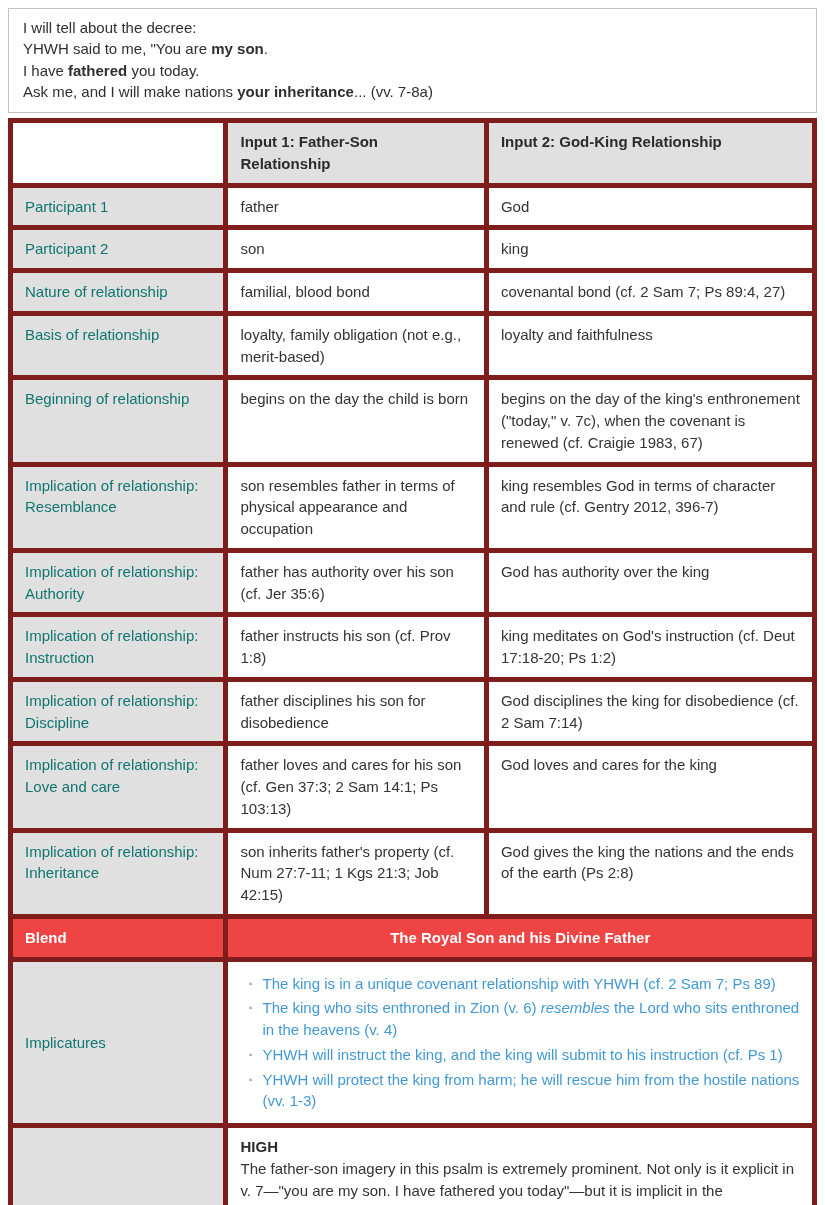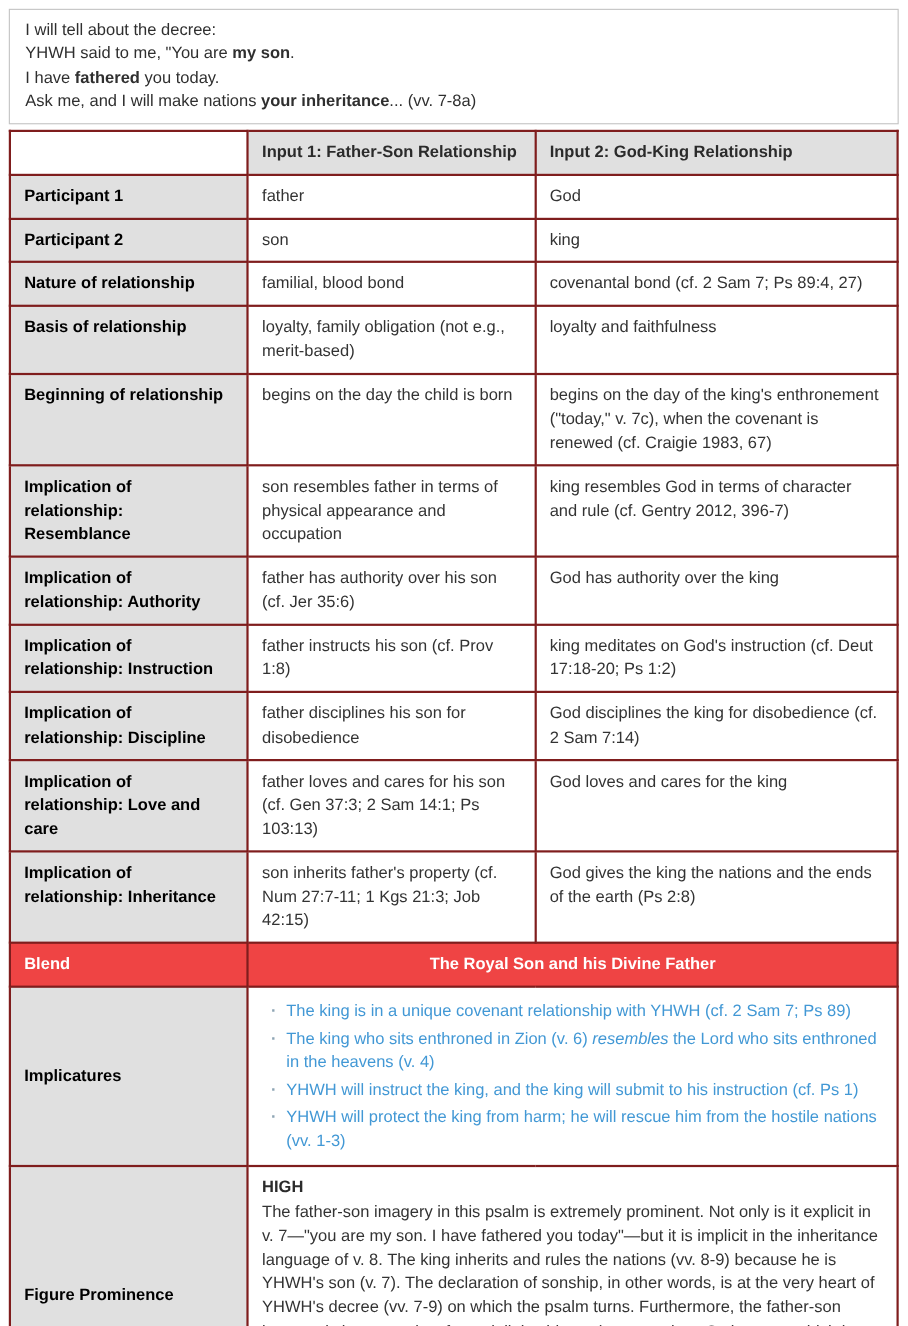--- a/index.html
+++ b/index.html
@@ -28,37 +28,37 @@
     width: 100%;
     border-collapse: collapse;
     table-layout: fixed;
     margin-top: 5px;
     font-size: 15px;
   }
   col.c1 { width: 26.8%; }
   col.c2 { width: 32.4%; }
   col.c3 { width: 40.8%; }
   .blend-table th, .blend-table td {
-    border: 2px solid #7f1d1d;
+    border: 5px solid #7f1d1d;
     padding: 8px 12px;
     vertical-align: top;
     text-align: left;
     line-height: 1.45;
     word-wrap: break-word;
   }
   .blend-table th {
     background: #e0e0e0;
     font-weight: 700;
     color: #2b2b2b;
   }
   .blend-table th.spacer { background: #ffffff; }
   td.label {
     background: #e0e0e0;
-    font-weight: 700;
-    color: #000000;
+    font-weight: 400;
+    color: #0f766e;
   }
   td.label.middle { vertical-align: middle; }
   tr.blend-row td {
     background: #ef4444;
     color: #ffffff;
     font-weight: 700;
   }
   tr.blend-row td.blend-value { text-align: center; }
   
   ul.implist {

